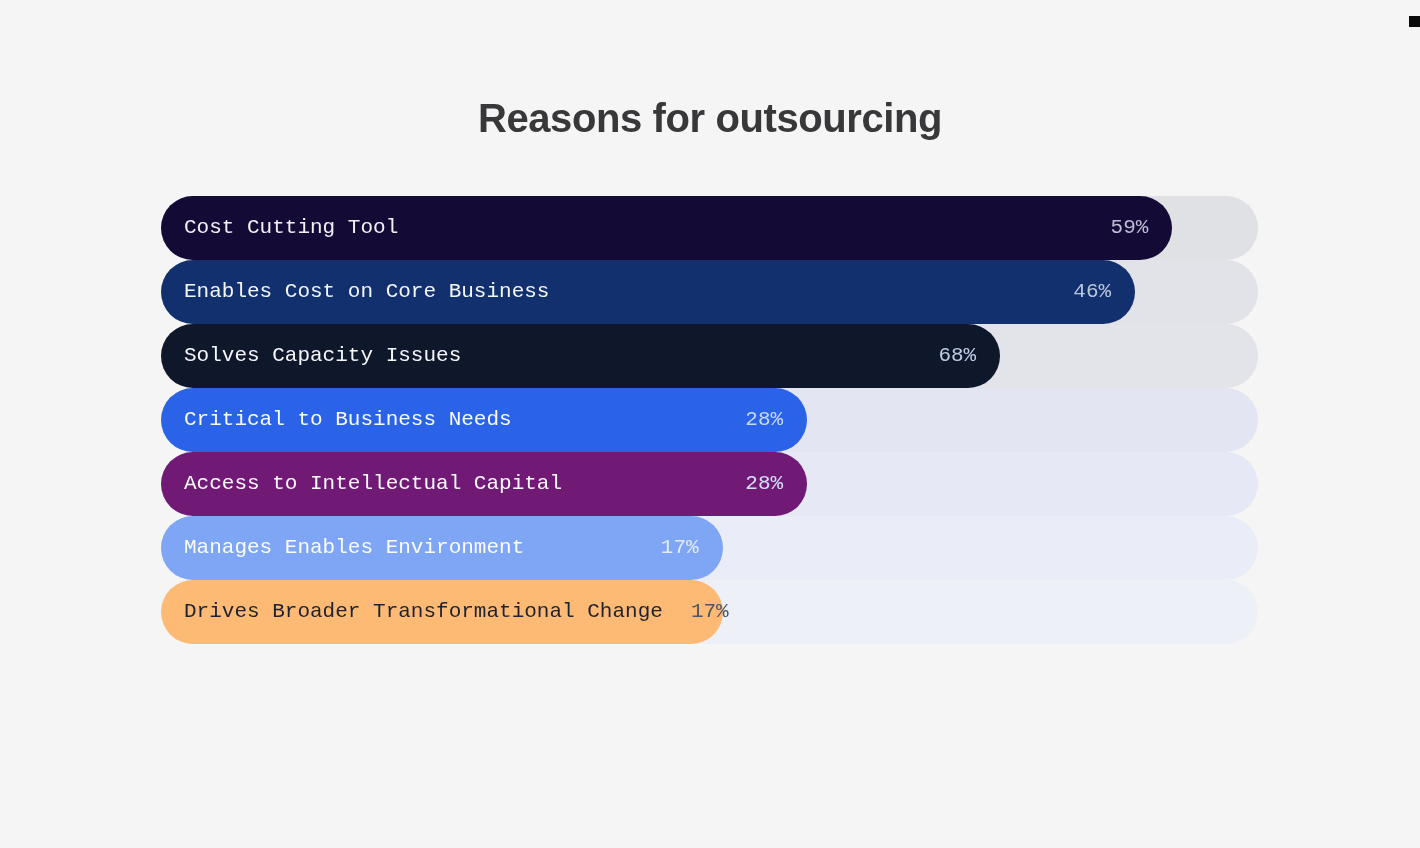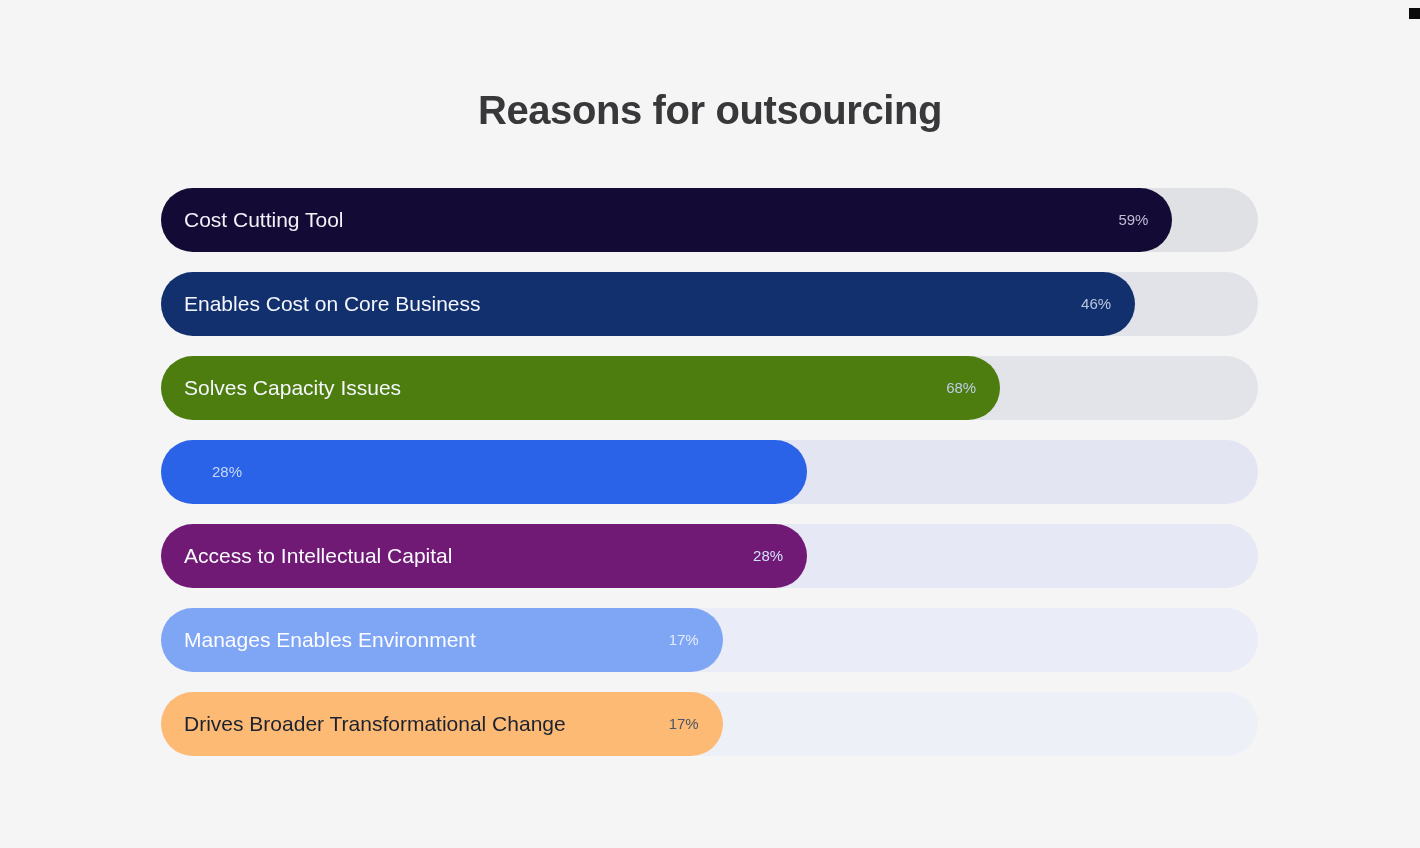--- a/index.html
+++ b/index.html
@@ -11,21 +11,21 @@
     width: 1420px;
     height: 848px;
     background: #f5f5f6;
     font-family: "Liberation Sans", sans-serif;
     overflow: hidden;
     position: relative;
   }
   #chart-canvas {
     position: absolute;
     left: 0;
-    top: 8px;
+    top: 16px;
     width: 1420px;
     height: 732px;
     background: #f5f5f6;
   }
   #corner-artifact {
     position: absolute;
     right: 0;
     top: 0;
     width: 11px;
     height: 11px;
@@ -45,21 +45,22 @@
   }
   #bars-region {
     position: absolute;
     left: 161px;
     top: 180px;
     width: 1097px;
   }
   .bar-row {
     position: relative;
     height: 64px;
-    margin-bottom: 20px;
+    margin-bottom: 0;
+    font-family: Liberation Mono, monospace;
   }
   .bar-track {
     position: absolute;
     left: 0;
     top: 0;
     height: 64px;
     width: 100%;
     border-radius: 32px;
   }
   .bar-fill {
@@ -74,21 +75,21 @@
     box-sizing: border-box;
     padding-left: 23px;
     padding-right: 24px;
   }
   .bar-label {
     font-size: 21px;
     line-height: 24px;
     white-space: nowrap;
   }
   .bar-value {
-    font-size: 15px;
+    font-size: 21px;
     line-height: 24px;
     white-space: nowrap;
     margin-left: 28px;
   }
 </style>
 </head>
 <body>
 
 <div id="chart-canvas">
 
@@ -104,28 +105,29 @@
       </div>
       <div class="bar-row">
         <div class="bar-track" style="background: rgb(225, 227, 232);"></div>
         <div class="bar-fill" style="width: 88.8%; background: rgb(18, 48, 110);">
           <span class="bar-label" style="color: rgb(244, 246, 250);">Enables Cost on Core Business</span>
           <span class="bar-value" style="color: rgb(185, 198, 222);">46%</span>
         </div>
       </div>
       <div class="bar-row">
         <div class="bar-track" style="background: rgb(226, 228, 234);"></div>
-        <div class="bar-fill" style="width: 76.5%; background: #4d7c0f;">
+        <div class="bar-fill" style="width: 76.5%; background: #0f172a;">
           <span class="bar-label" style="color: rgb(245, 247, 252);">Solves Capacity Issues</span>
           <span class="bar-value" style="color: rgb(191, 204, 232);">68%</span>
         </div>
       </div>
       <div class="bar-row">
         <div class="bar-track" style="background: rgb(227, 230, 242);"></div>
         <div class="bar-fill" style="width: 58.9%; background: rgb(42, 99, 232);">
+          <span class="bar-label" style="color: rgb(249, 251, 255);">Critical to Business Needs</span>
           <span class="bar-value" style="color: rgb(201, 216, 248);">28%</span>
         </div>
       </div>
       <div class="bar-row">
         <div class="bar-track" style="background: rgb(230, 233, 245);"></div>
         <div class="bar-fill" style="width: 58.9%; background: #701a75;">
           <span class="bar-label" style="color: rgb(251, 252, 255);">Access to Intellectual Capital</span>
           <span class="bar-value" style="color: rgb(212, 224, 251);">28%</span>
         </div>
       </div>

